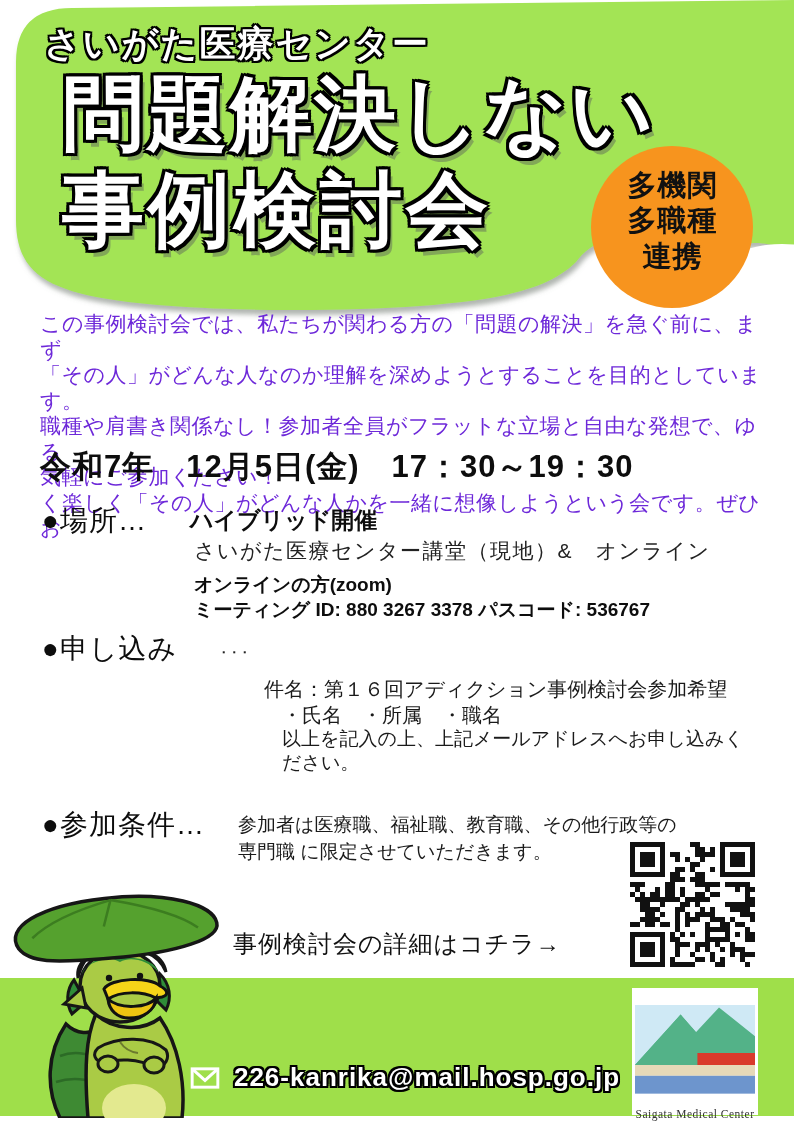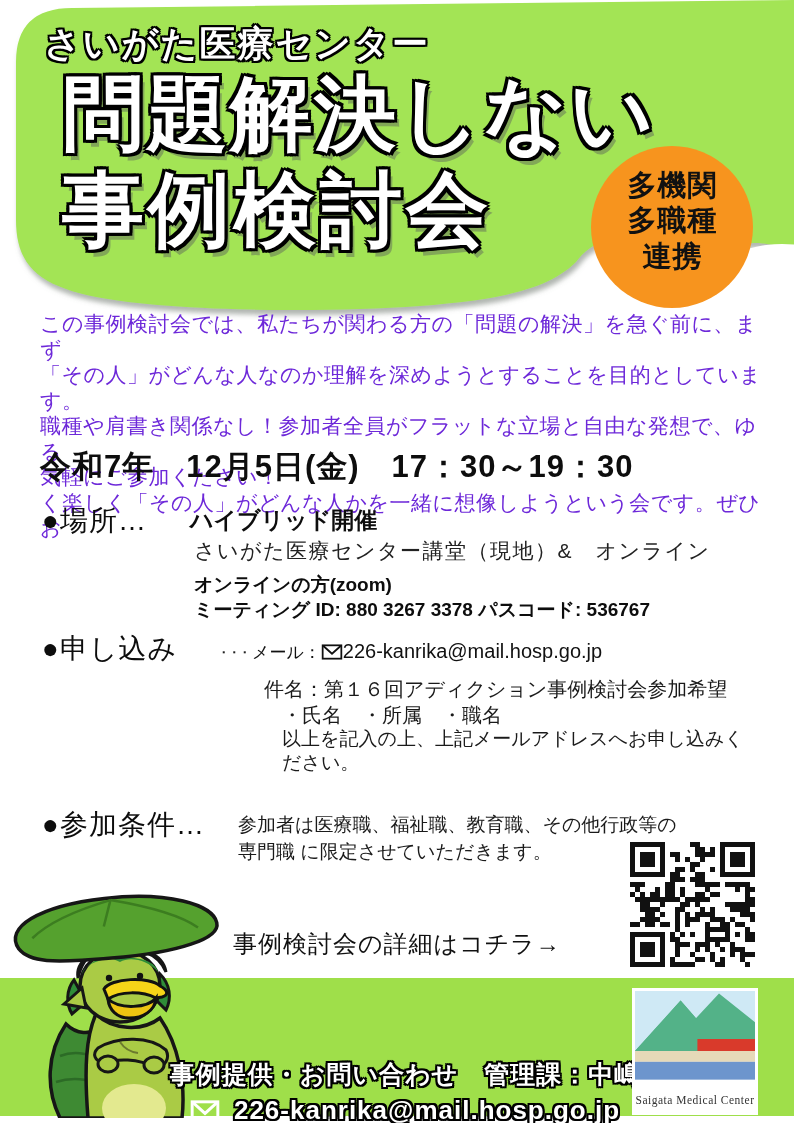--- a/index.html
+++ b/index.html
@@ -53,21 +53,21 @@
 
   .details-link { left:233px; top:928px; font-size:24px; color:#111; letter-spacing:1px; }
 
   .footer-bar { left:0; top:978px; width:794px; height:138px; background:#9fdf4a; }
   .footer-text { left:150px; top:1058px; width:510px; text-align:center; }
   .f-line1 { font-size:25px; letter-spacing:1px; }
   .f-line2 { font-size:26px; letter-spacing:1px; margin-top:4px;
     display:flex; justify-content:center; align-items:center; gap:14px; }
 
   .logo-box { left:632px; top:988px; width:126px; height:127px; background:#fff;
-    padding:3px 3px 0 3px; }
+    padding:17px 3px 0 3px; }
   .logo-caption { font-family:"Liberation Serif","DejaVu Serif",serif; font-size:11.5px;
     color:#333; text-align:center; margin-top:3px; letter-spacing:0.5px; }
 
   .env-icon { display:inline-block; vertical-align:-2px; }
 </style>
 </head>
 <body>
 
 <div class="page">
 
@@ -110,26 +110,20 @@
   <div class="abs date-line">令和7年　12月5日(金)　17：30～19：30</div>
 
   <div class="abs sec-label" style="left:42px;top:502px">●場所…</div>
   <div class="abs venue-format">ハイブリッド開催</div>
   <div class="abs venue-place">さいがた医療センター講堂（現地）&amp;　オンライン</div>
   <div class="abs venue-online">オンラインの方(zoom)</div>
   <div class="abs venue-meeting">ミーティング ID: 880 3267 3378 パスコード: 536767</div>
 
   <div class="abs sec-label" style="left:42px;top:630px">●申し込み</div>
   <div class="abs apply-dots">･･･</div>
-  <div class="abs apply-mail">
-    <span class="mail-label">メール：</span><svg class="env-icon" width="22" height="16" viewBox="0 0 24 18">
-        <rect x="1.5" y="1.5" width="21" height="15" fill="none" stroke="#111" stroke-width="2"></rect>
-        <path d="M2 2 L12 11 L22 2" fill="none" stroke="#111" stroke-width="2"></path>
-      </svg><span>226-kanrika@mail.hosp.go.jp</span>
-  </div>
   <div class="abs apply-sub">件名：第１６回アディクション事例検討会参加希望</div>
   <div class="abs apply-fields">・氏名　・所属　・職名</div>
   <div class="abs apply-i1">以上を記入の上、上記メールアドレスへお申し込みく</div>
   <div class="abs apply-i2">ださい。</div>
 
   <div class="abs sec-label" style="left:42px;top:806px">●参加条件…</div>
   <div class="abs cond-1">参加者は医療職、福祉職、教育職、その他行政等の</div>
   <div class="abs cond-2">専門職 に限定させていただきます。</div>
 
   <div class="abs qr-box" id="qr"><svg width="125" height="125">
@@ -378,21 +372,20 @@
     <path d="M 96 103 C 102 92 142 90 152 100 C 160 104 161 109 154 111 L 148 112 C 134 105 112 105 100 113 Z" fill="#f6d418" stroke="#111" stroke-width="3"></path>
     <path d="M 100 113 C 112 124 140 122 148 112 C 147 125 135 132 121 132 C 109 132 101 124 100 113 Z" fill="#eec411" stroke="#111" stroke-width="3"></path>
 
     <g transform="rotate(-3 105 44)">
       <path d="M 10 58 C -4 36 32 16 98 12 C 162 8 206 24 209 42 C 212 58 170 70 102 72 C 42 74 20 72 10 58 Z" fill="#55a12e" stroke="#161616" stroke-width="3.5"></path>
       <path d="M 104 14 L 96 40 M 104 14 C 70 22 40 34 24 48 M 104 14 C 140 22 172 32 190 46" fill="none" stroke="#3c7d20" stroke-width="2.5"></path>
     </g>
   </svg>
 
   <div class="abs footer-text">
-    <div class="f-line1 ol2">事例提供・お問い合わせ　管理課：中嶋</div>
     <div class="f-line2 ol2">
       <svg width="30" height="22" viewBox="0 0 24 18" style="flex:0 0 auto">
           <rect x="1.5" y="1.5" width="21" height="15" fill="none" stroke="#fff" stroke-width="2.4"></rect>
           <path d="M2 2 L12 11 L22 2" fill="none" stroke="#fff" stroke-width="2.4"></path>
         </svg>
       <span>226-kanrika@mail.hosp.go.jp</span>
     </div>
   </div>
 
   <div class="abs logo-box">

